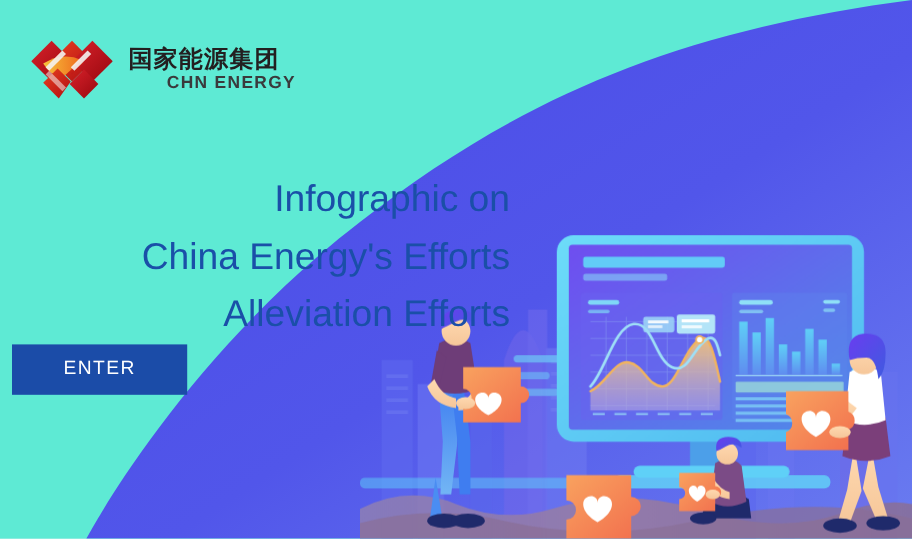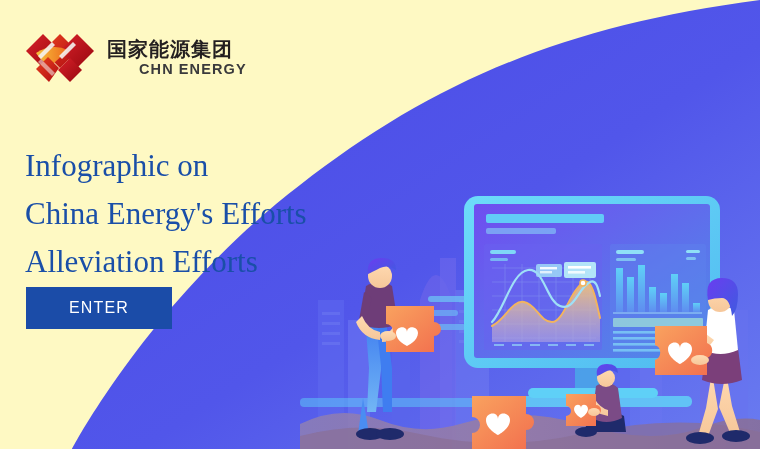--- a/index.html
+++ b/index.html
@@ -2,38 +2,38 @@
 <html><head>
 <meta charset="utf-8">
 <style>
   html,body{margin:0;padding:0;}
   body{
     width:760px;height:449px;overflow:hidden;
     background:#f0f2f7;
     font-family:"Liberation Sans", sans-serif;
     position:relative;
   }
-  #stage{position:absolute;inset:0;width:760px;height:449px;overflow:hidden;background:#fef9c3;}
+  #stage{position:absolute;inset:0;width:760px;height:449px;overflow:hidden;background:#5eead4;}
 
   
   #art{position:absolute;left:0;top:0;width:760px;height:449px;}
 
   
   .logo-block{position:absolute;left:26px;top:32px;display:flex;align-items:center;gap:13px;}
   .logo-mark{width:68px;height:52px;flex:0 0 auto;}
   .logo-words{display:flex;flex-direction:column;justify-content:center;gap:2px;}
   .logo-cn{font-family:"DejaVu Sans", sans-serif;font-size:20px;font-weight:bold;color:#231f20;letter-spacing:1px;line-height:1.05;}
   .logo-en{font-family:"Liberation Sans", sans-serif;font-size:14.5px;font-weight:bold;color:#3a3a3c;letter-spacing:1.1px;line-height:1.05;margin-left:32px;}
 
   .headline{position:absolute;left:25px;top:121px;width:400px;
-    font-family:Liberation Serif, serif;
-    font-size:31px;line-height:1.55;color:#1a4fa8;font-weight:normal;}
+    font-family:Liberation Sans, sans-serif;
+    font-size:31px;line-height:1.55;color:#1a4fa8;font-weight:normal;text-align:right;}
   .headline div{white-space:nowrap;}
 
-  .enter-btn{position:absolute;left:26px;top:287px;width:146px;height:42px;
+  .enter-btn{position:absolute;left:10px;top:287px;width:146px;height:42px;
     background:#1b4ca8;color:#ffffff;border:0;
     font-family:"Liberation Sans", sans-serif;font-size:16px;letter-spacing:1.2px;
     display:flex;align-items:center;justify-content:center;cursor:pointer;text-align:center;}
 </style>
 </head>
 <body>
 
 <div id="stage">
 
   <svg id="art" viewBox="0 0 760 449" preserveAspectRatio="none">

